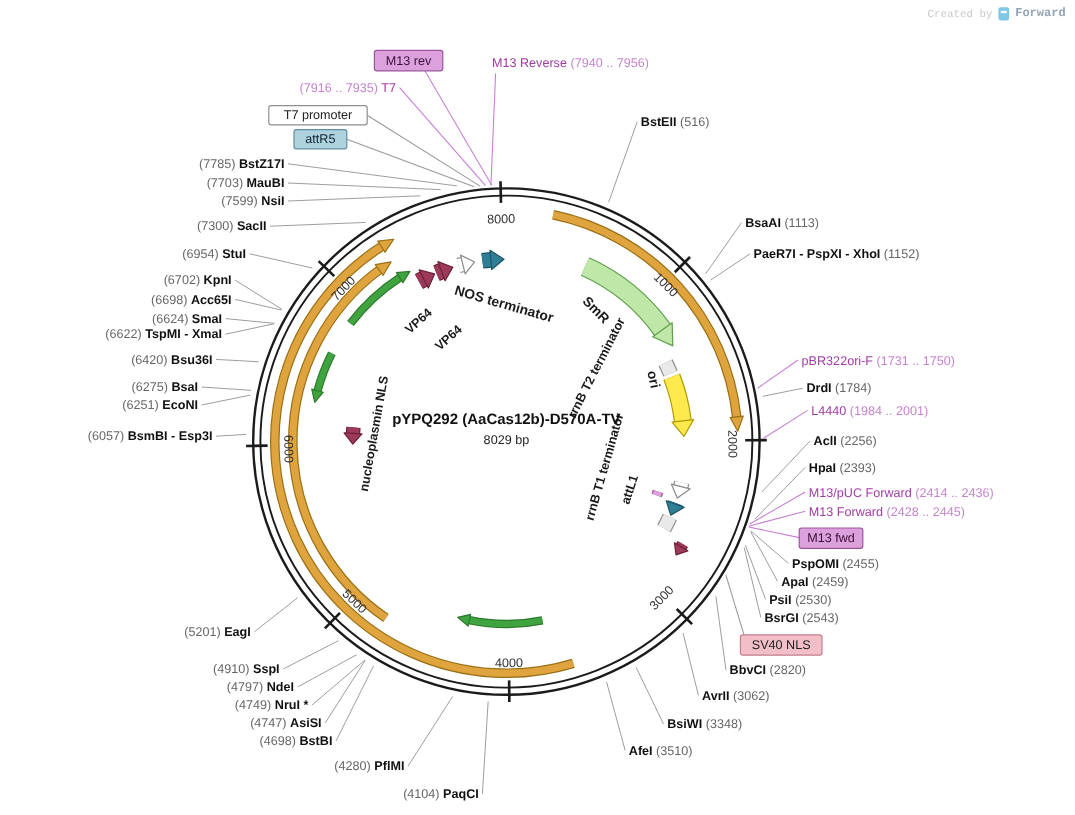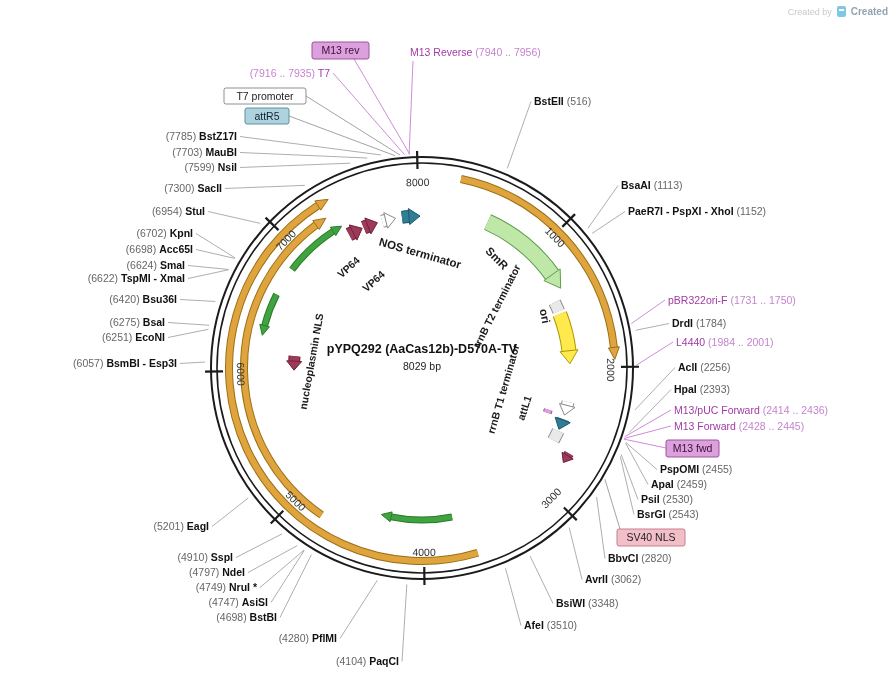--- a/index.html
+++ b/index.html
@@ -1,19 +1,19 @@
 <!DOCTYPE html>
 <html><head>
 <meta charset="utf-8">
 <style>
   html,body{margin:0;padding:0;background:#ffffff;}
   #canvas{position:relative;width:896px;height:679px;background:#ffffff;font-family:"Liberation Sans",sans-serif;overflow:hidden;}
   #plasmid-svg{position:absolute;left:0;top:0;}
   #plasmid-svg text{font-family:"Liberation Sans",sans-serif;}
-  #watermark{position:absolute;top:5px;right:8px;display:flex;align-items:center;gap:4px;}
+  #watermark{position:absolute;top:5px;right:8px;display:flex;align-items:center;gap:4px;font-family:Liberation Mono, monospace;}
   #watermark .prefix{font-size:9px;color:#c9c9c9;}
   #watermark .brand{font-size:10px;font-weight:bold;color:#93a3b5;}
 </style>
 </head>
 <body>
 
 <div id="canvas">
   <svg id="plasmid-svg" width="896" height="679" viewBox="0 0 896 679">
     <circle cx="422" cy="368" r="211" fill="none" stroke="#1b1b1b" stroke-width="2"></circle>
     <circle cx="422" cy="368" r="205" fill="none" stroke="#1b1b1b" stroke-width="1.6"></circle>
@@ -328,15 +328,15 @@
     <text x="422" y="353" text-anchor="middle" font-size="12.5" font-weight="bold" fill="#111111">pYPQ292 (AaCas12b)-D570A-TV</text>
     <text x="422" y="370" text-anchor="middle" font-size="10.5" fill="#222222">8029 bp</text>
   </svg>
 
   <div id="watermark">
     <span class="prefix">Created by</span>
     <svg width="11" height="13">
       <rect x="1" y="1" width="9" height="11" rx="2" fill="#7EC8E3"></rect>
       <rect x="3" y="4" width="5" height="2" fill="#ffffff"></rect>
     </svg>
-    <span class="brand">Created</span>
+    <span class="brand">Forward</span>
   </div>
 </div>
 
 </body></html>

